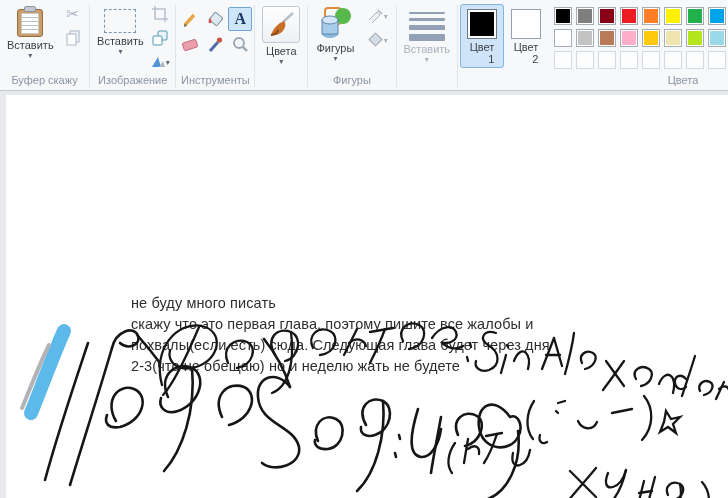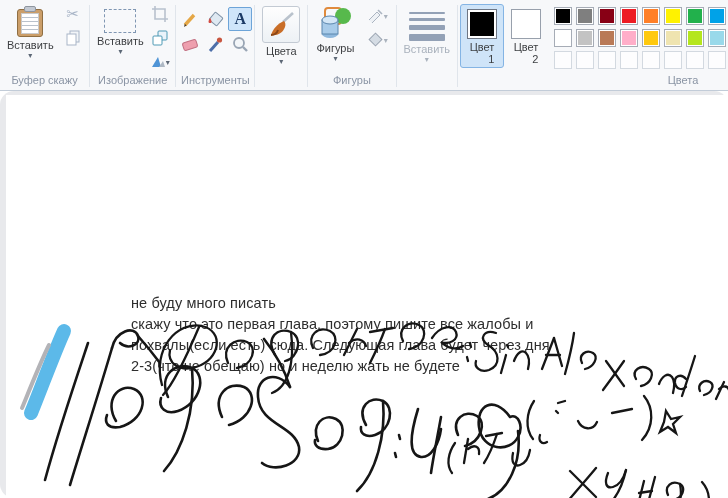--- a/index.html
+++ b/index.html
@@ -65,21 +65,21 @@
   .colorbtn .btn-label { line-height:12px; text-align:right; }
 
   
   .palette-wrap { display:flex; flex-direction:column; margin-left:6px; }
   .palette-grid { display:grid; grid-template-columns:repeat(8,18px);
                   grid-auto-rows:18px; gap:4px; margin-top:4px; }
   .swatch { border:1px solid #a6acb6; box-shadow:inset 0 0 0 1px #fff; cursor:pointer; }
   .swatch.empty { border:1px solid #d3d9e0; box-shadow:none; background:#fdfdfe; }
 
   
-  .workarea { position:relative; height:407px; background:#e8e9ec;border-radius:14px; }
+  .workarea { position:relative; height:407px; background:#e8e9ec; }
   .canvas { position:absolute; left:6px; top:4px; right:-2px; bottom:-2px; background:#fff; }
   .typed { position:absolute; left:131px; top:202px; font-size:14.5px;
            color:#2e2e2e; line-height:21px; letter-spacing:.1px; }
   svg.hand { position:absolute; left:0; top:0; }
 </style>
 </head>
 <body>
 
 <div class="ribbon">
 

